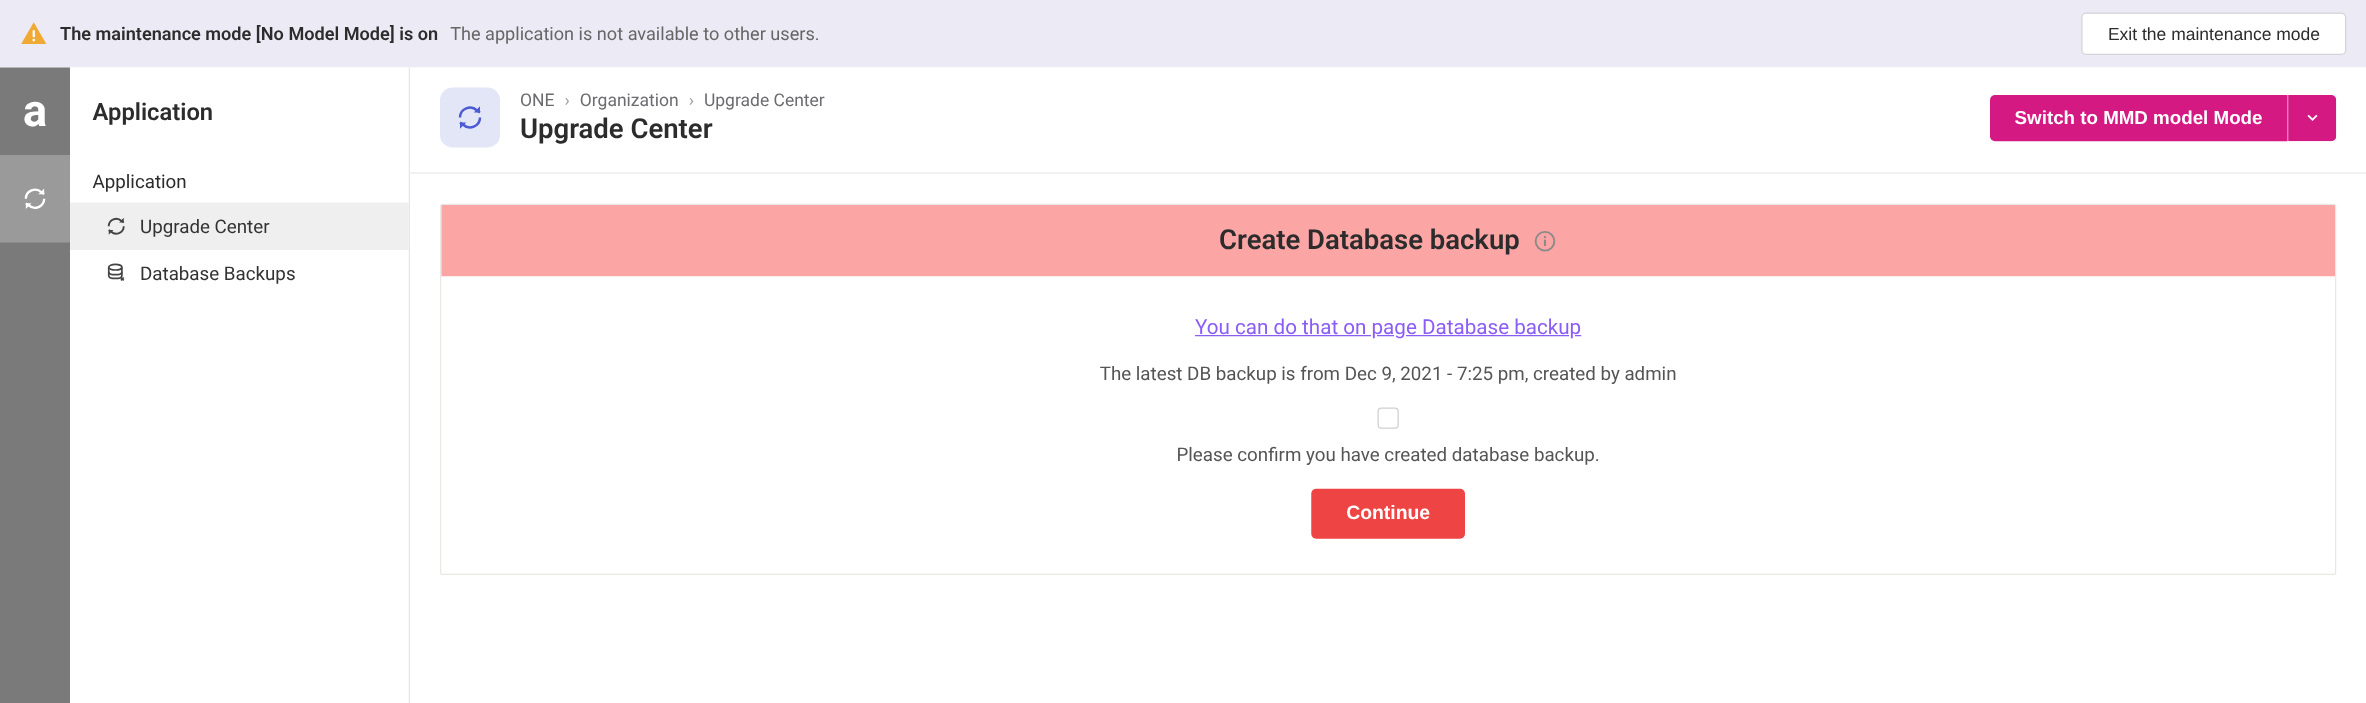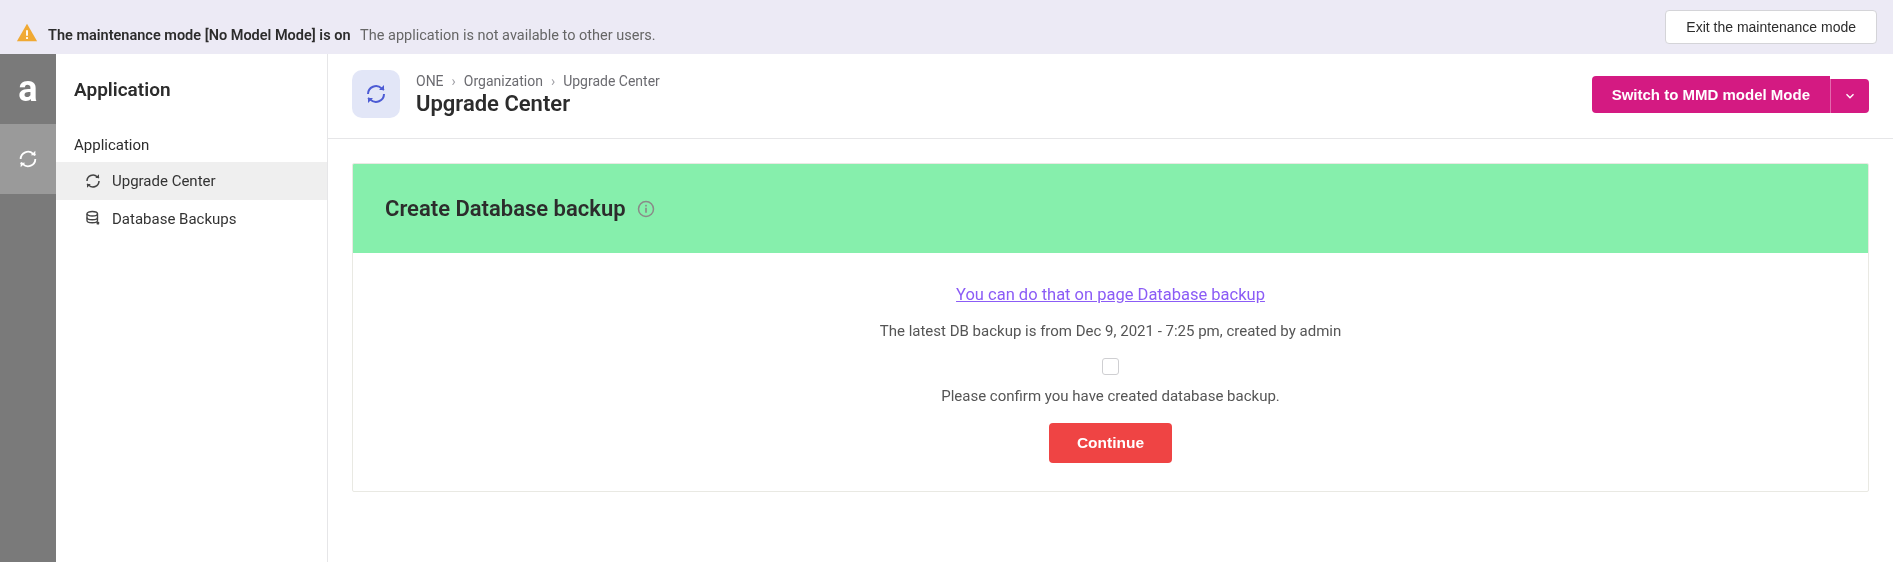--- a/index.html
+++ b/index.html
@@ -1,19 +1,19 @@
 <!DOCTYPE html>
 <html><head>
 <meta charset="utf-8">
 <style>
 * { box-sizing: border-box; margin: 0; padding: 0; }
 body { font-family: -apple-system, BlinkMacSystemFont, "Segoe UI", Roboto, Arial, sans-serif; font-size: 14px; color: #3a3a3a; background: #fff; }
 
 
-.maint-bar { background: #eceaf5; display: flex; align-items: flex-end; padding: 10px 16px; gap: 10px; }
+.maint-bar { background: #eceaf5; display: flex; align-items: center; padding: 10px 16px; gap: 10px; }
 .maint-bar .warn-icon { width: 22px; height: 22px; flex: 0 0 auto; }
 .maint-bar .text { flex: 1; color: #2c2c2c; font-size: 14.5px; }
 .maint-bar .text strong { font-weight: 600; }
 .maint-bar .text .sub { color: #666; margin-left: 6px; font-weight: 400; }
 .maint-bar .exit-btn { background: #fff; border: 1px solid #d4d4d8; border-radius: 4px; padding: 8px 20px; font-size: 14px; color: #2c2c2c; cursor: pointer; }
 
 
 .shell { display: flex; height: calc(100vh - 48px); }
 
 
@@ -36,28 +36,28 @@
 
 .page-header { display: flex; align-items: center; gap: 16px; padding: 16px 24px 20px 24px; border-bottom: 1px solid #e6e6e8; }
 .page-icon { width: 48px; height: 48px; border-radius: 10px; background: #e2e6f7; display: flex; align-items: center; justify-content: center; color: #4c5bd4; flex: 0 0 auto; }
 .header-texts { display: flex; flex-direction: column; gap: 2px; flex: 1; }
 .crumbs { display: flex; align-items: center; gap: 8px; color: #6b6b70; font-size: 14px; }
 .crumbs .sep { color: #a0a0a6; }
 .crumbs .crumb { cursor: pointer; }
 .crumbs .crumb.current { color: #6b6b70; }
 .page-title { font-size: 22px; font-weight: 600; color: #2c2c2c; }
 
-.mode-btn-group { display: flex; align-items: flex-end; }
+.mode-btn-group { display: flex; }
 .mode-btn { background: #d41a82; color: #fff; border: none; padding: 10px 20px; font-size: 15px; font-weight: 600; border-radius: 4px 0 0 4px; cursor: pointer; }
 .mode-caret { background: #d41a82; color: #fff; border: none; border-left: 1px solid rgba(255,255,255,0.35); padding: 10px 12px; border-radius: 0 4px 4px 0; cursor: pointer; display: flex; align-items: center; }
 
 
 .content { padding: 24px; background: #fff; }
 .card { border: 1px solid #e9e9e3; border-radius: 2px; overflow: hidden; }
-.card-header { background: #86efac; display: flex; align-items: center; gap: 10px; padding: 32px; }
+.card-header { background: #fca5a5; display: flex; align-items: center; justify-content: center; gap: 10px; padding: 16px; }
 .card-header h2 { font-size: 22px; font-weight: 600; color: #2c2c2c; }
 .card-body { padding: 22px 24px 28px 24px; text-align: center; color: #555; }
 .card-body p { margin: 8px 0; font-size: 15px; }
 .card-body a.link { color: #8b5cf6; text-decoration: underline; font-size: 16.5px; display: inline-block; margin: 10px 0; }
 .confirm-row { display: flex; align-items: center; justify-content: center; gap: 12px; margin: 18px 0 18px 0; flex-direction: column; }
 .confirm-row input[type=checkbox] { width: 17px; height: 17px; border: 1px solid #cfcfd2; border-radius: 3px; appearance: none; cursor: pointer; }
 .confirm-row label { font-size: 15px; color: #555; }
 .continue-btn { background: #ef4444; color: #fff; border: none; padding: 11px 28px; font-size: 15.5px; font-weight: 600; border-radius: 4px; cursor: pointer; }
 
 svg { display: block; }

